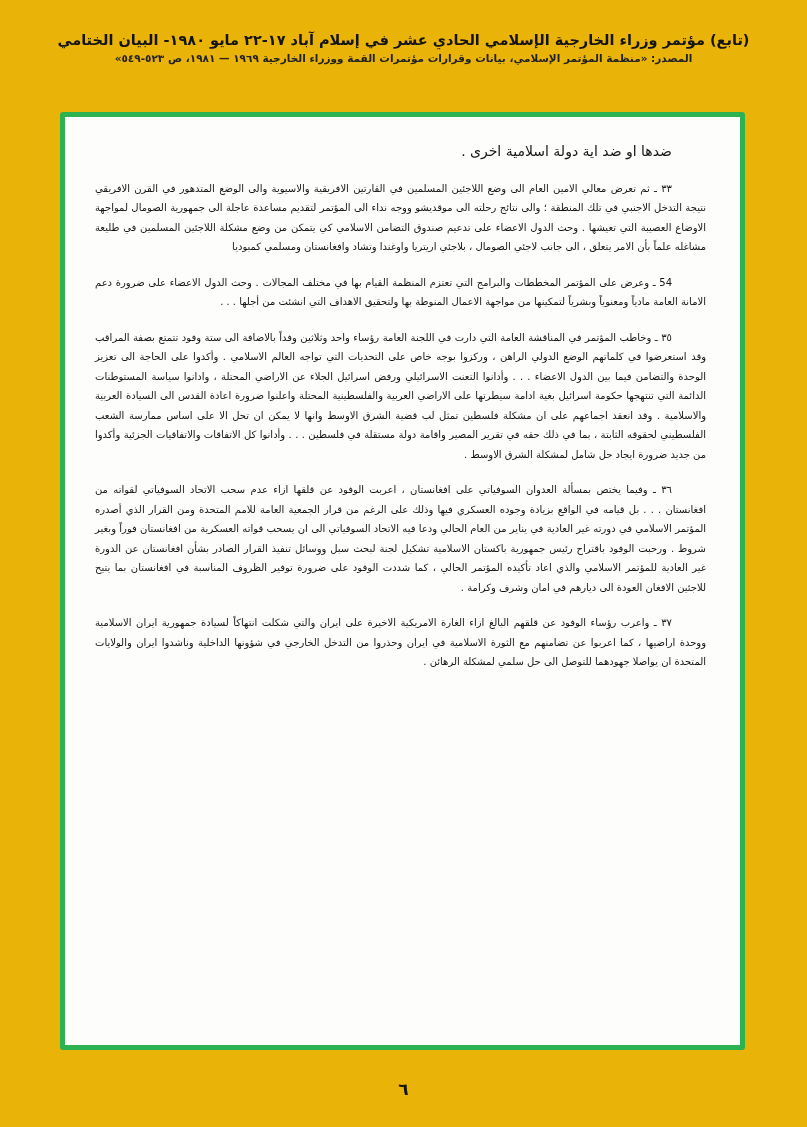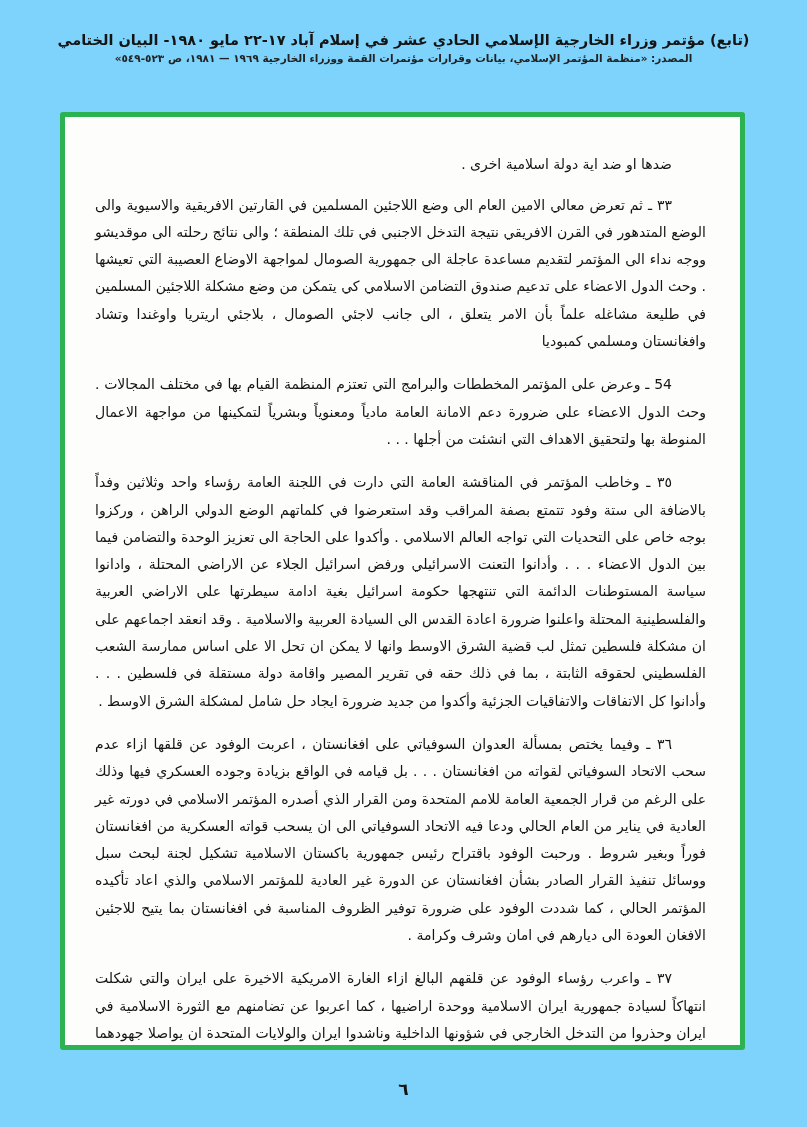--- a/index.html
+++ b/index.html
@@ -6,21 +6,21 @@
     margin: 0;
     padding: 0;
     background: #e8e8e6;
     font-family: "DejaVu Sans", sans-serif;
   }
   .page {
     position: relative;
     width: 807px;
     height: 1127px;
     margin: 0 auto;
-    background: #7dd3fc;
+    background: #eab308;
     color: #141414;
     overflow: hidden;
     direction: rtl;
   }
   .header {
     position: absolute;
     top: 30px;
     left: 40px;
     right: 40px;
     text-align: center;
@@ -48,24 +48,24 @@
     background: #fdfdfb;
     box-sizing: border-box;
     padding: 18px 34px 10px 30px;
     overflow: hidden;
   }
   .intro-line {
     font-size: 14px;
     line-height: 1.9;
     text-align: right;
     padding-right: 34px;
-    margin: 16px 0 14px 0;
+    margin: 3px 0 14px 0;
   }
   .paragraph {
-    font-size: 14px;
+    font-size: 10px;
     line-height: 1.95;
     text-align: justify;
     text-justify: inter-word;
     margin: 0 0 16px 0;
     text-indent: 34px;
   }
   .footer {
     position: absolute;
     bottom: 28px;
     left: 0;

